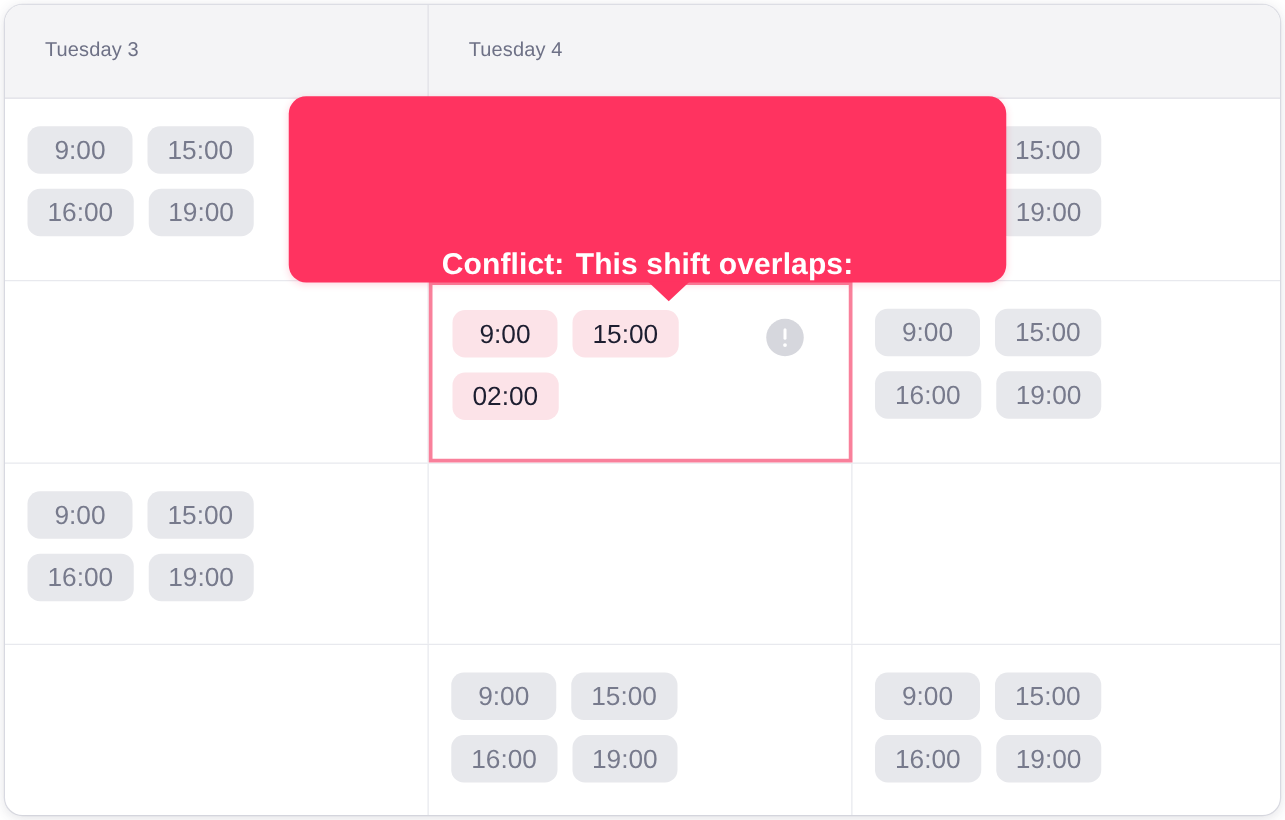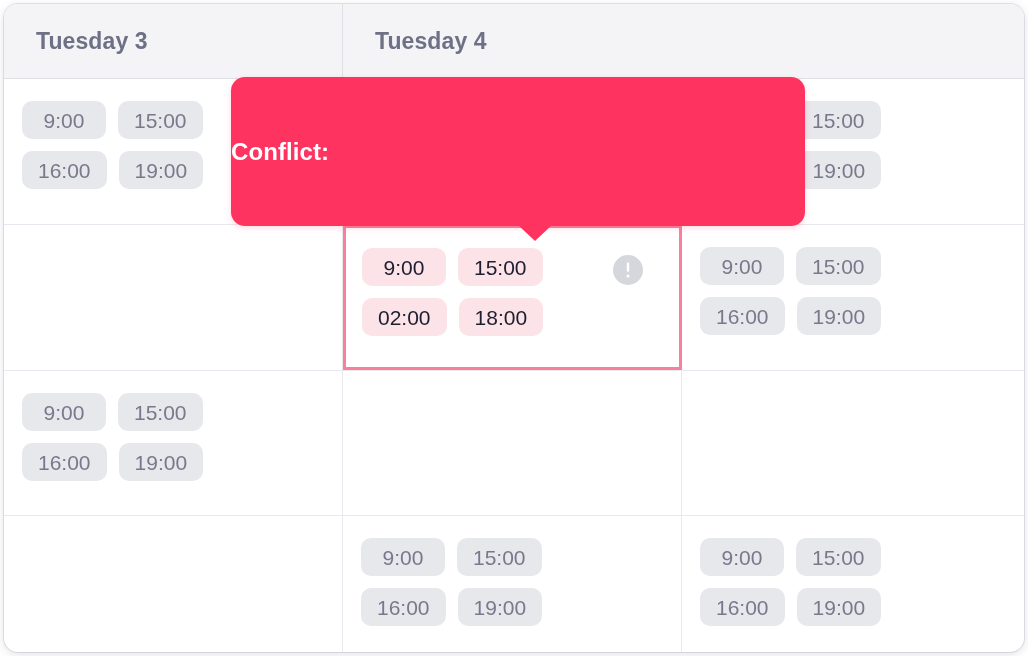--- a/index.html
+++ b/index.html
@@ -43,24 +43,24 @@
   }
   .header-cell {
     flex: 0 0 339px;
     display: flex;
     align-items: center;
     padding-left: 32px;
     border-right: 1px solid #dfe0e6;
   }
   .header-cell:last-child { border-right: none; flex: 1 1 auto; }
   .header-label {
-    font-size: 23px;
+    font-size: 16px;
     color: #6e7186;
     letter-spacing: 0.1px;
-    font-weight: 700;
+    font-weight: 400;
   }
 
   
   .body-grid { position: relative; }
 
   .grid-row {
     display: flex;
     border-bottom: 1px solid #e8e9ee;
   }
   .grid-row:last-child { border-bottom: none; }
@@ -128,22 +128,22 @@
   
   .tooltip {
     position: absolute;
     left: 227px;
     top: 73px;
     width: 574px;
     height: 149px;
     background: #ff3360;
     border-radius: 14px;
     display: flex;
-    flex-direction: column;
-    align-items: flex-start;
+    flex-direction: row;
+    align-items: flex-end;
     justify-content: center;
     gap: 9px;
     z-index: 20;
     box-shadow: 0 2px 6px rgba(255, 51, 96, 0.18);
   }
   .tooltip-line {
     color: #ffffff;
     font-size: 24px;
     font-weight: bold;
     line-height: 1.15;
@@ -215,21 +215,20 @@
           <div class="empty-cell"></div>
         </div>
         <div class="grid-cell conflict">
           <div class="chip-rows">
             <div class="chip-line">
               <span class="chip">9:00</span>
               <span class="chip">15:00</span>
             </div>
             <div class="chip-line">
               <span class="chip">02:00</span>
-              <span class="chip">18:00</span>
             </div>
           </div>
           <div class="warn-icon-wrap">
             <div class="warn-icon">
               <svg width="30" height="30" viewBox="0 0 30 30" aria-hidden="true">
                 <rect x="13.8" y="7.6" width="2.4" height="9.2" rx="1.2" fill="#ffffff"></rect>
                 <circle cx="15" cy="21" r="1.5" fill="#ffffff"></circle>
               </svg>
             </div>
           </div>
@@ -296,17 +295,18 @@
               <span class="chip">19:00</span>
             </div>
           </div>
         </div>
       </div>
 
     </div>
 
     <div class="tooltip">
       <div class="tooltip-line">Conflict:</div>
+      <div class="tooltip-line">This shift overlaps:</div>
       <div class="tooltip-arrow"></div>
     </div>
 
   </div>
 </div>
 
 </body></html>

